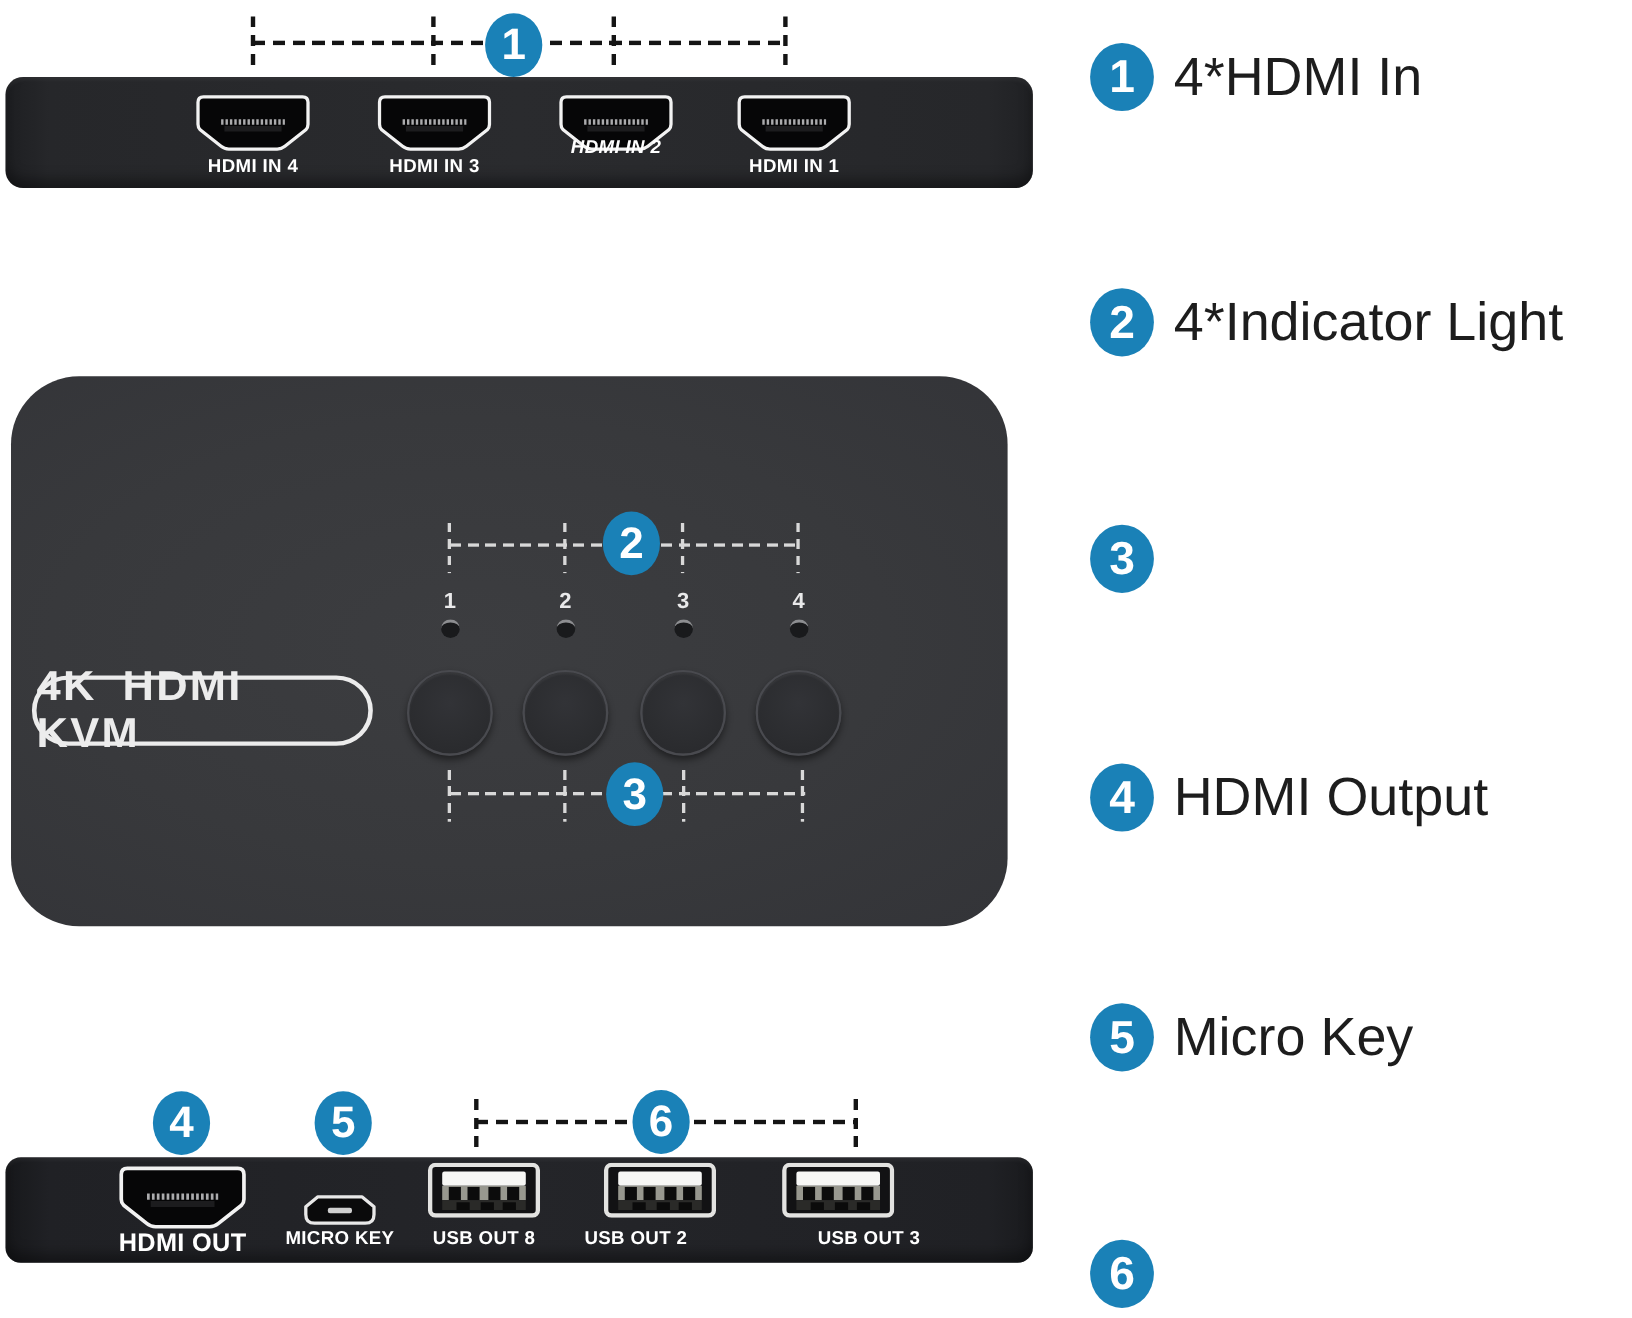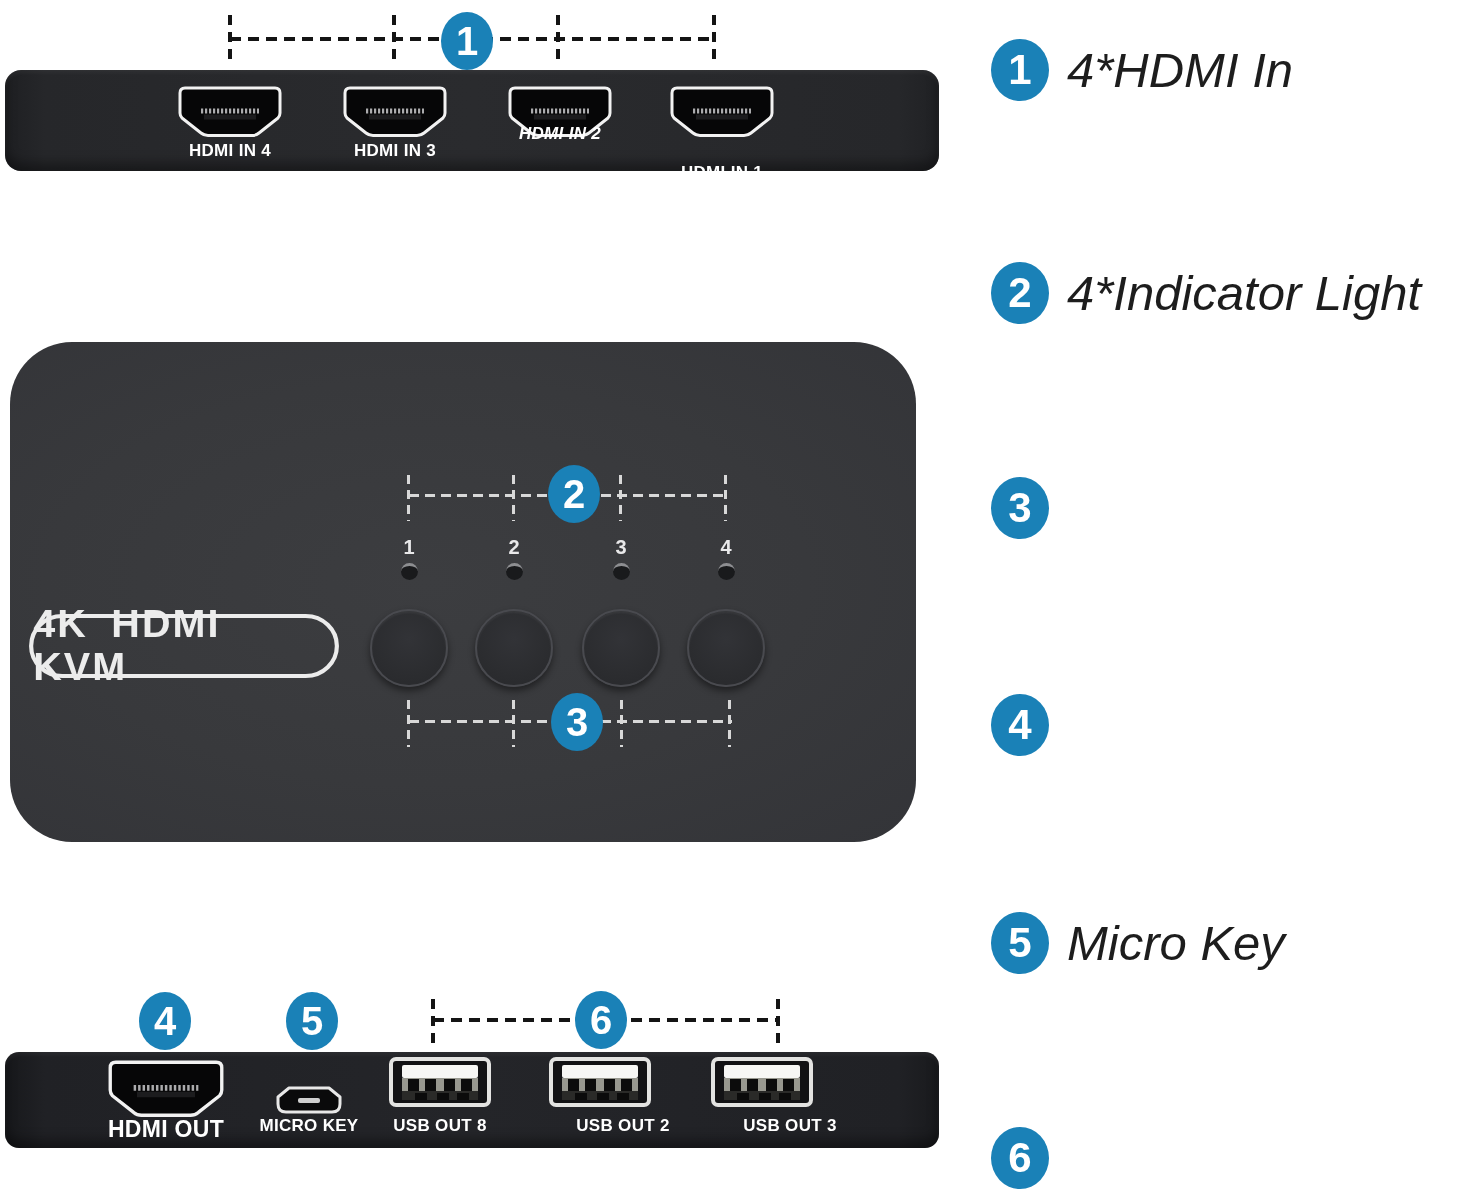--- a/index.html
+++ b/index.html
@@ -37,21 +37,21 @@
   .knob{width:78px;height:78px;border-radius:50%;
         background:radial-gradient(circle at 50% 38%, #323337 0%, #2b2c2f 65%, #27282b 100%);
         border:2px solid #494a4f;box-sizing:border-box;
         box-shadow:0 4px 7px rgba(0,0,0,0.45), inset 0 2px 2px rgba(255,255,255,0.05);}
 
   
   .legend-row{display:flex;align-items:center;gap:18px;}
   .legend-badge{width:58px;height:62px;border-radius:50%;background:var(--accent);flex:0 0 auto;
                 display:flex;align-items:center;justify-content:center;
                 color:#fff;font-size:42px;font-weight:bold;line-height:1;}
-  .legend-label{font-size:49px;color:#1d1d1d;white-space:nowrap;line-height:62px;font-style:italic;}
+  .legend-label{font-size:49px;color:#1d1d1d;white-space:nowrap;line-height:62px;}
 </style>
 </head>
 <body>
 
 <div class="canvas" style="--accent:#1a81b7;">
 
   <svg width="0" height="0" style="position:absolute" aria-hidden="true">
     <defs>
       <symbol id="hdmi-port" viewBox="0 0 104 52">
         <path d="M7,2 H97 Q102,2 102,7 V27 Q102,30 100,32 L81,47 Q78,49.5 74,49.5 H30 Q26,49.5 23,47 L4,32 Q2,30 2,27 V7 Q2,2 7,2 Z" fill="#060607" stroke="#f2f2f2" stroke-width="3" stroke-linejoin="round"></path>
@@ -96,21 +96,21 @@
   <svg class="abs" style="left:508px;top:86px;" width="104" height="52">
       <use href="#hdmi-port"></use>
     </svg>
   <svg class="abs" style="left:670px;top:86px;" width="104" height="52">
       <use href="#hdmi-port"></use>
     </svg>
 
   <div class="abs port-label" style="left:160px;top:141px;width:140px;">HDMI IN 4</div>
   <div class="abs port-label" style="left:325px;top:141px;width:140px;">HDMI IN 3</div>
   <div class="abs port-label" style="left:490px;top:124px;width:140px;font-style:italic;">HDMI IN 2</div>
-  <div class="abs port-label" style="left:652px;top:141px;width:140px;margin-top:22px;">HDMI IN 1</div>
+  <div class="abs port-label" style="left:652px;top:141px;width:140px;">HDMI IN 1</div>
 
   <div class="abs device" style="left:10px;top:342px;width:906px;height:500px;"></div>
 
   <div class="abs logo-pill" style="left:35px;top:614px;width:290px;height:56px;">4K HDMI KVM</div>
 
   <div class="abs dash-v light" style="left:407px;top:475px;height:46px;"></div>
   <div class="abs dash-v light" style="left:512px;top:475px;height:46px;"></div>
   <div class="abs dash-v light" style="left:619px;top:475px;height:46px;"></div>
   <div class="abs dash-v light" style="left:724px;top:475px;height:46px;"></div>
   <div class="abs dash-h light" style="left:409px;top:494px;width:317px;"></div>
@@ -161,36 +161,37 @@
   <svg class="abs" style="left:549px;top:1057px;" width="102" height="50">
       <use href="#usb-port"></use>
     </svg>
   <svg class="abs" style="left:711px;top:1057px;" width="102" height="50">
       <use href="#usb-port"></use>
     </svg>
 
   <div class="abs port-label" style="left:96px;top:1116px;width:140px;font-size:23px;">HDMI OUT</div>
   <div class="abs port-label" style="left:239px;top:1116px;width:140px;">MICRO KEY</div>
   <div class="abs port-label" style="left:370px;top:1116px;width:140px;">USB OUT 8</div>
-  <div class="abs port-label" style="left:553px;top:1116px;width:140px;">USB OUT 2</div>
+  <div class="abs port-label" style="left:508px;top:1116px;width:140px;">USB OUT 2</div>
   <div class="abs port-label" style="left:720px;top:1116px;width:140px;">USB OUT 3</div>
 
   <div class="abs legend-row" style="left:991px;top:39px;">
     <div class="legend-badge">1</div>
     <div class="legend-label">4*HDMI In</div>
   </div>
   <div class="abs legend-row" style="left:991px;top:262px;">
     <div class="legend-badge">2</div>
     <div class="legend-label">4*Indicator Light</div>
   </div>
   <div class="abs legend-row" style="left:991px;top:477px;">
     <div class="legend-badge">3</div>
   </div>
   <div class="abs legend-row" style="left:991px;top:694px;">
     <div class="legend-badge">4</div>
+    <div class="legend-label">HDMI Output</div>
   </div>
   <div class="abs legend-row" style="left:991px;top:912px;">
     <div class="legend-badge">5</div>
     <div class="legend-label">Micro Key</div>
   </div>
   <div class="abs legend-row" style="left:991px;top:1127px;">
     <div class="legend-badge">6</div>
   </div>
 
 </div>

